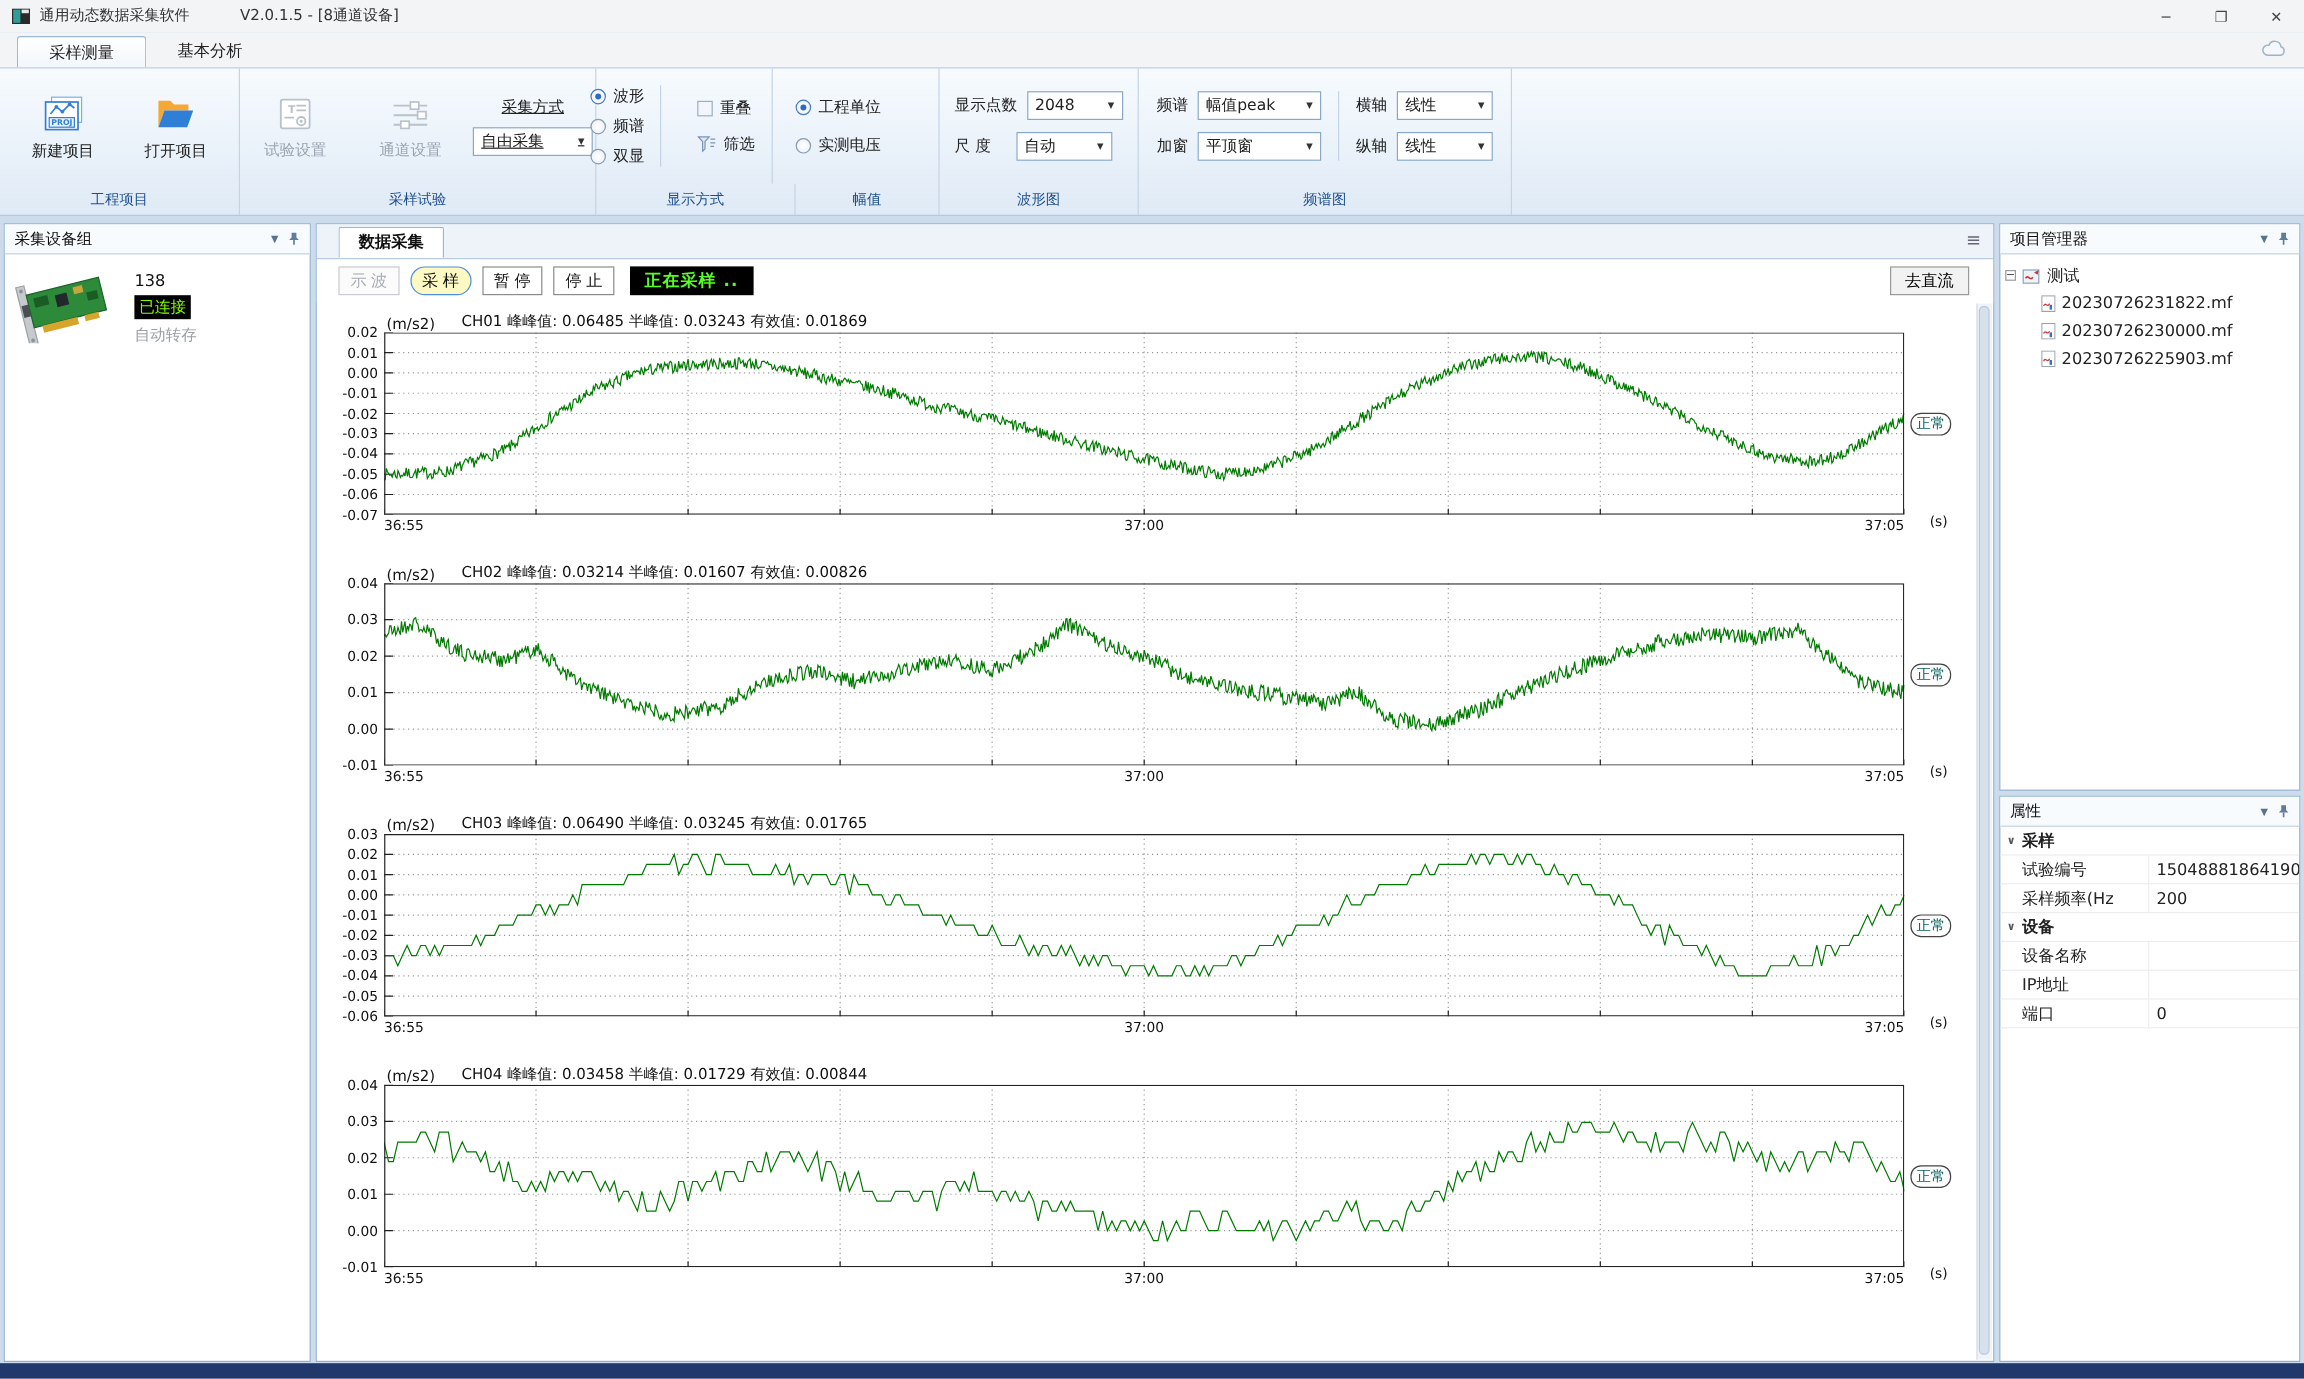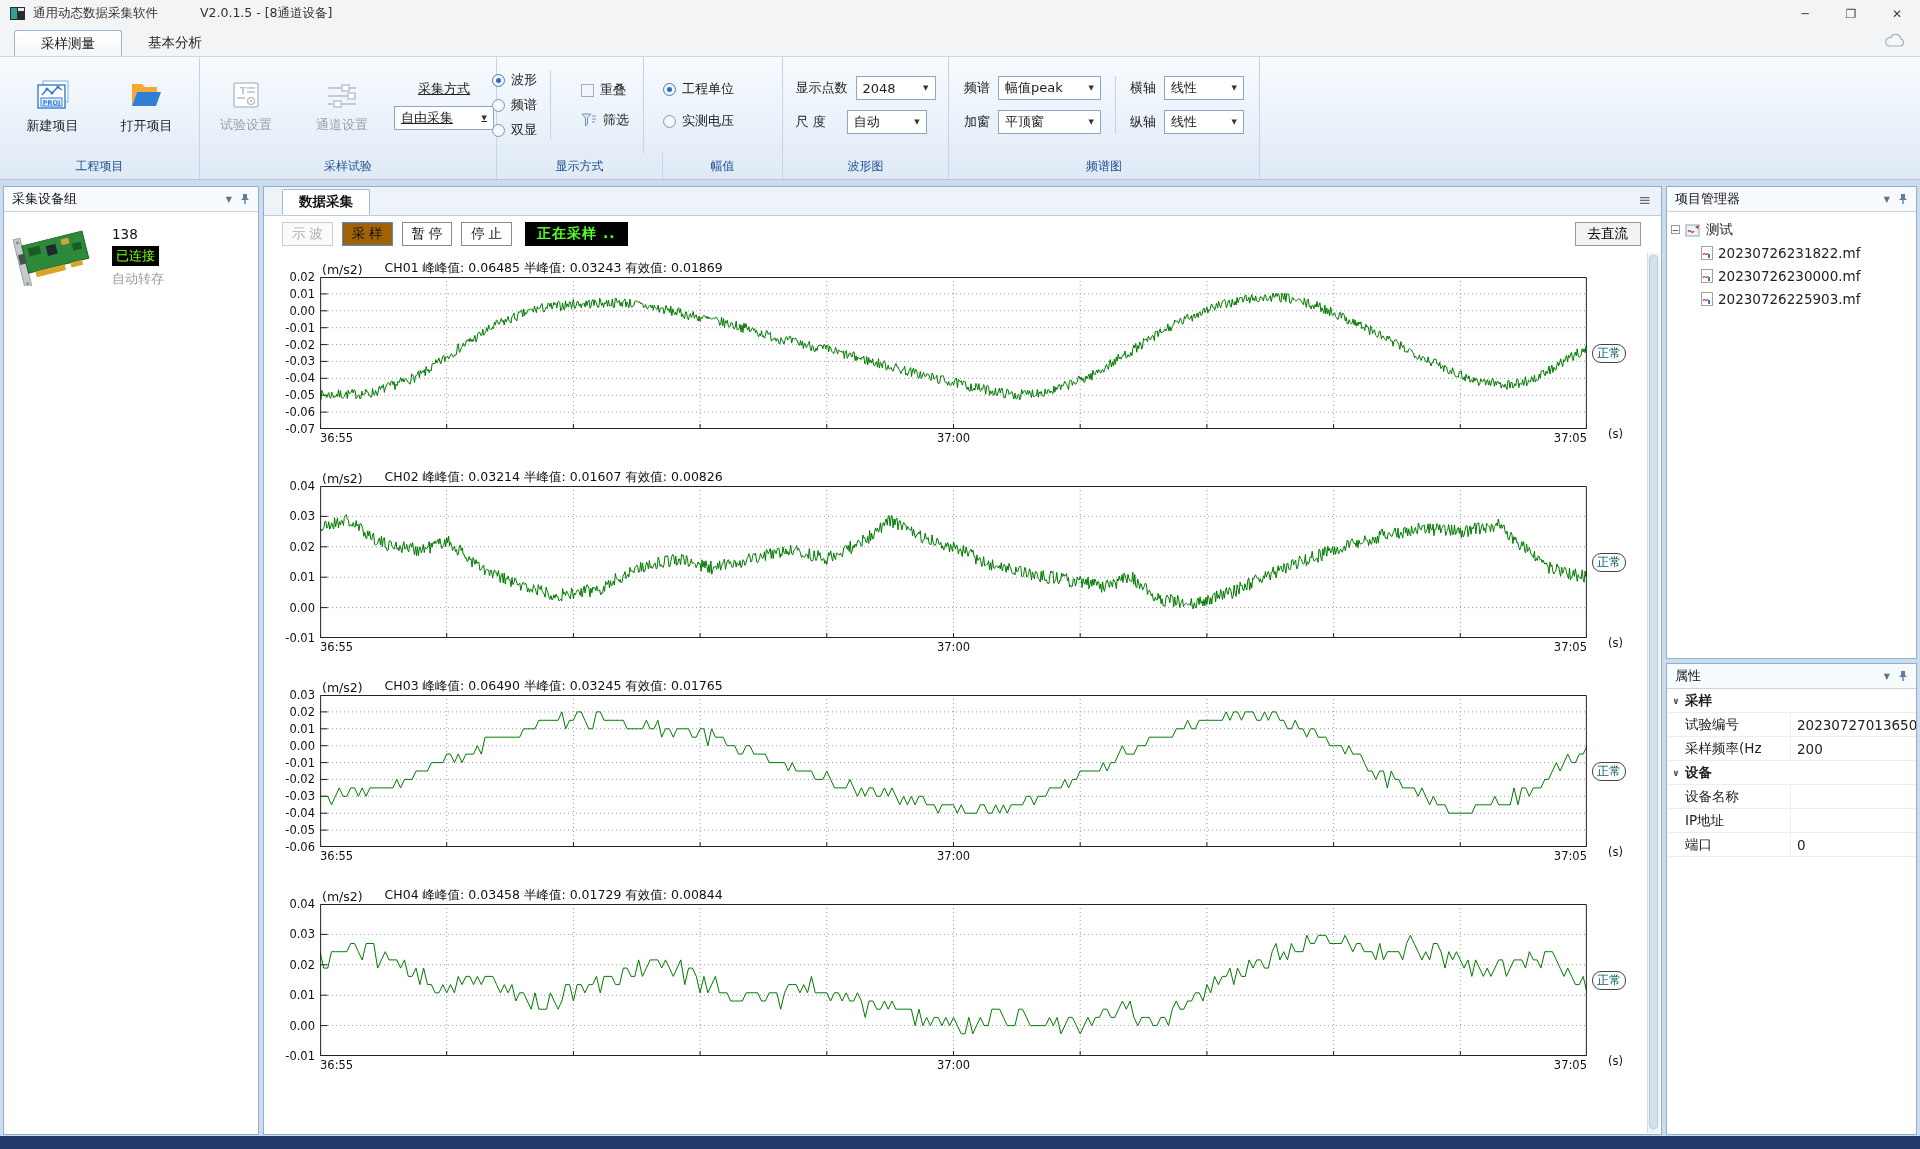--- a/index.html
+++ b/index.html
@@ -51,21 +51,21 @@
   .devstatus { background:#000; color:#7dff00; font-size:13px; padding:1px 4px; align-self:flex-start; }
   .devmode { color:#9aa0a6; font-size:13px; }
 
   
   .mtabrow { height:29px; background:#eef3f9; display:flex; align-items:center; position:relative; border-bottom:1px solid #b9cbde; }
   .mtab { height:26px; margin-left:18px; padding:0 16px; background:#fff; border:1px solid #9db8d2; border-bottom:1px solid #fff; display:flex; align-items:center; font-size:13.5px; font-weight:bold; color:#111; border-radius:2px 2px 0 0; position:relative; top:1px; }
   .menuicon { position:absolute; right:10px; top:4px; color:#667; font-size:15px; }
   .ctoolbar { height:36px; display:flex; align-items:center; gap:9px; padding:0 20px 0 18px; background:#fff; }
   .cbtn { height:24px; padding:0 9px; background:#fff; border:1px solid #8a8a8a; font-size:13.5px; color:#111; display:flex; align-items:center; }
   .cbtn.disabled { border-color:#c9ccd0; color:#a8adb3; background:#fbfbfb; }
-  .cbtn.primary { border-color:#4a90d9; background:#a16207; }
+  .cbtn.primary { border-color:#4a90d9; background:#fef9c3;border-radius:12px; }
   .runbadge { height:24px; background:#000; color:#55ff22; font-weight:bold; font-size:14px; display:flex; align-items:center; padding:0 12px; letter-spacing:1px; margin-left:4px; }
   .dcbtn { margin-left:auto; height:24px; padding:0 12px; background:#f2f2f2; border:1px solid #9a9a9a; font-size:13.5px; display:flex; align-items:center; }
 
   .chartsarea { position:relative; padding:6px 30px 0 8px; }
   .chart-block { margin-bottom:21px; }
   .chart-stats { height:19px; display:flex; align-items:flex-end; padding-left:50px; gap:22px; font-size:12.5px; color:#111; }
   .chart-mid { display:flex; }
   .yaxis { width:48px; position:relative; flex:none; }
   .ylab { position:absolute; right:5px; transform:translateY(-50%); font-size:11.5px; color:#111; white-space:nowrap; }
   svg.plot { flex:1; height:152px; display:block; }
@@ -536,21 +536,21 @@
     </span>
   </div>
   <div id="proprows">
       <div class="prow group">
         <span class="gut">∨</span>
         <span class="plabel">采样</span>
       </div>
       <div class="prow">
         <span class="gut"></span>
         <span class="plabel">试验编号</span>
-        <span class="pvalue">20230727013650</span>
+        <span class="pvalue">15048881864190</span>
       </div>
       <div class="prow">
         <span class="gut"></span>
         <span class="plabel">采样频率(Hz</span>
         <span class="pvalue">200</span>
       </div>
       <div class="prow group">
         <span class="gut">∨</span>
         <span class="plabel">设备</span>
       </div>

